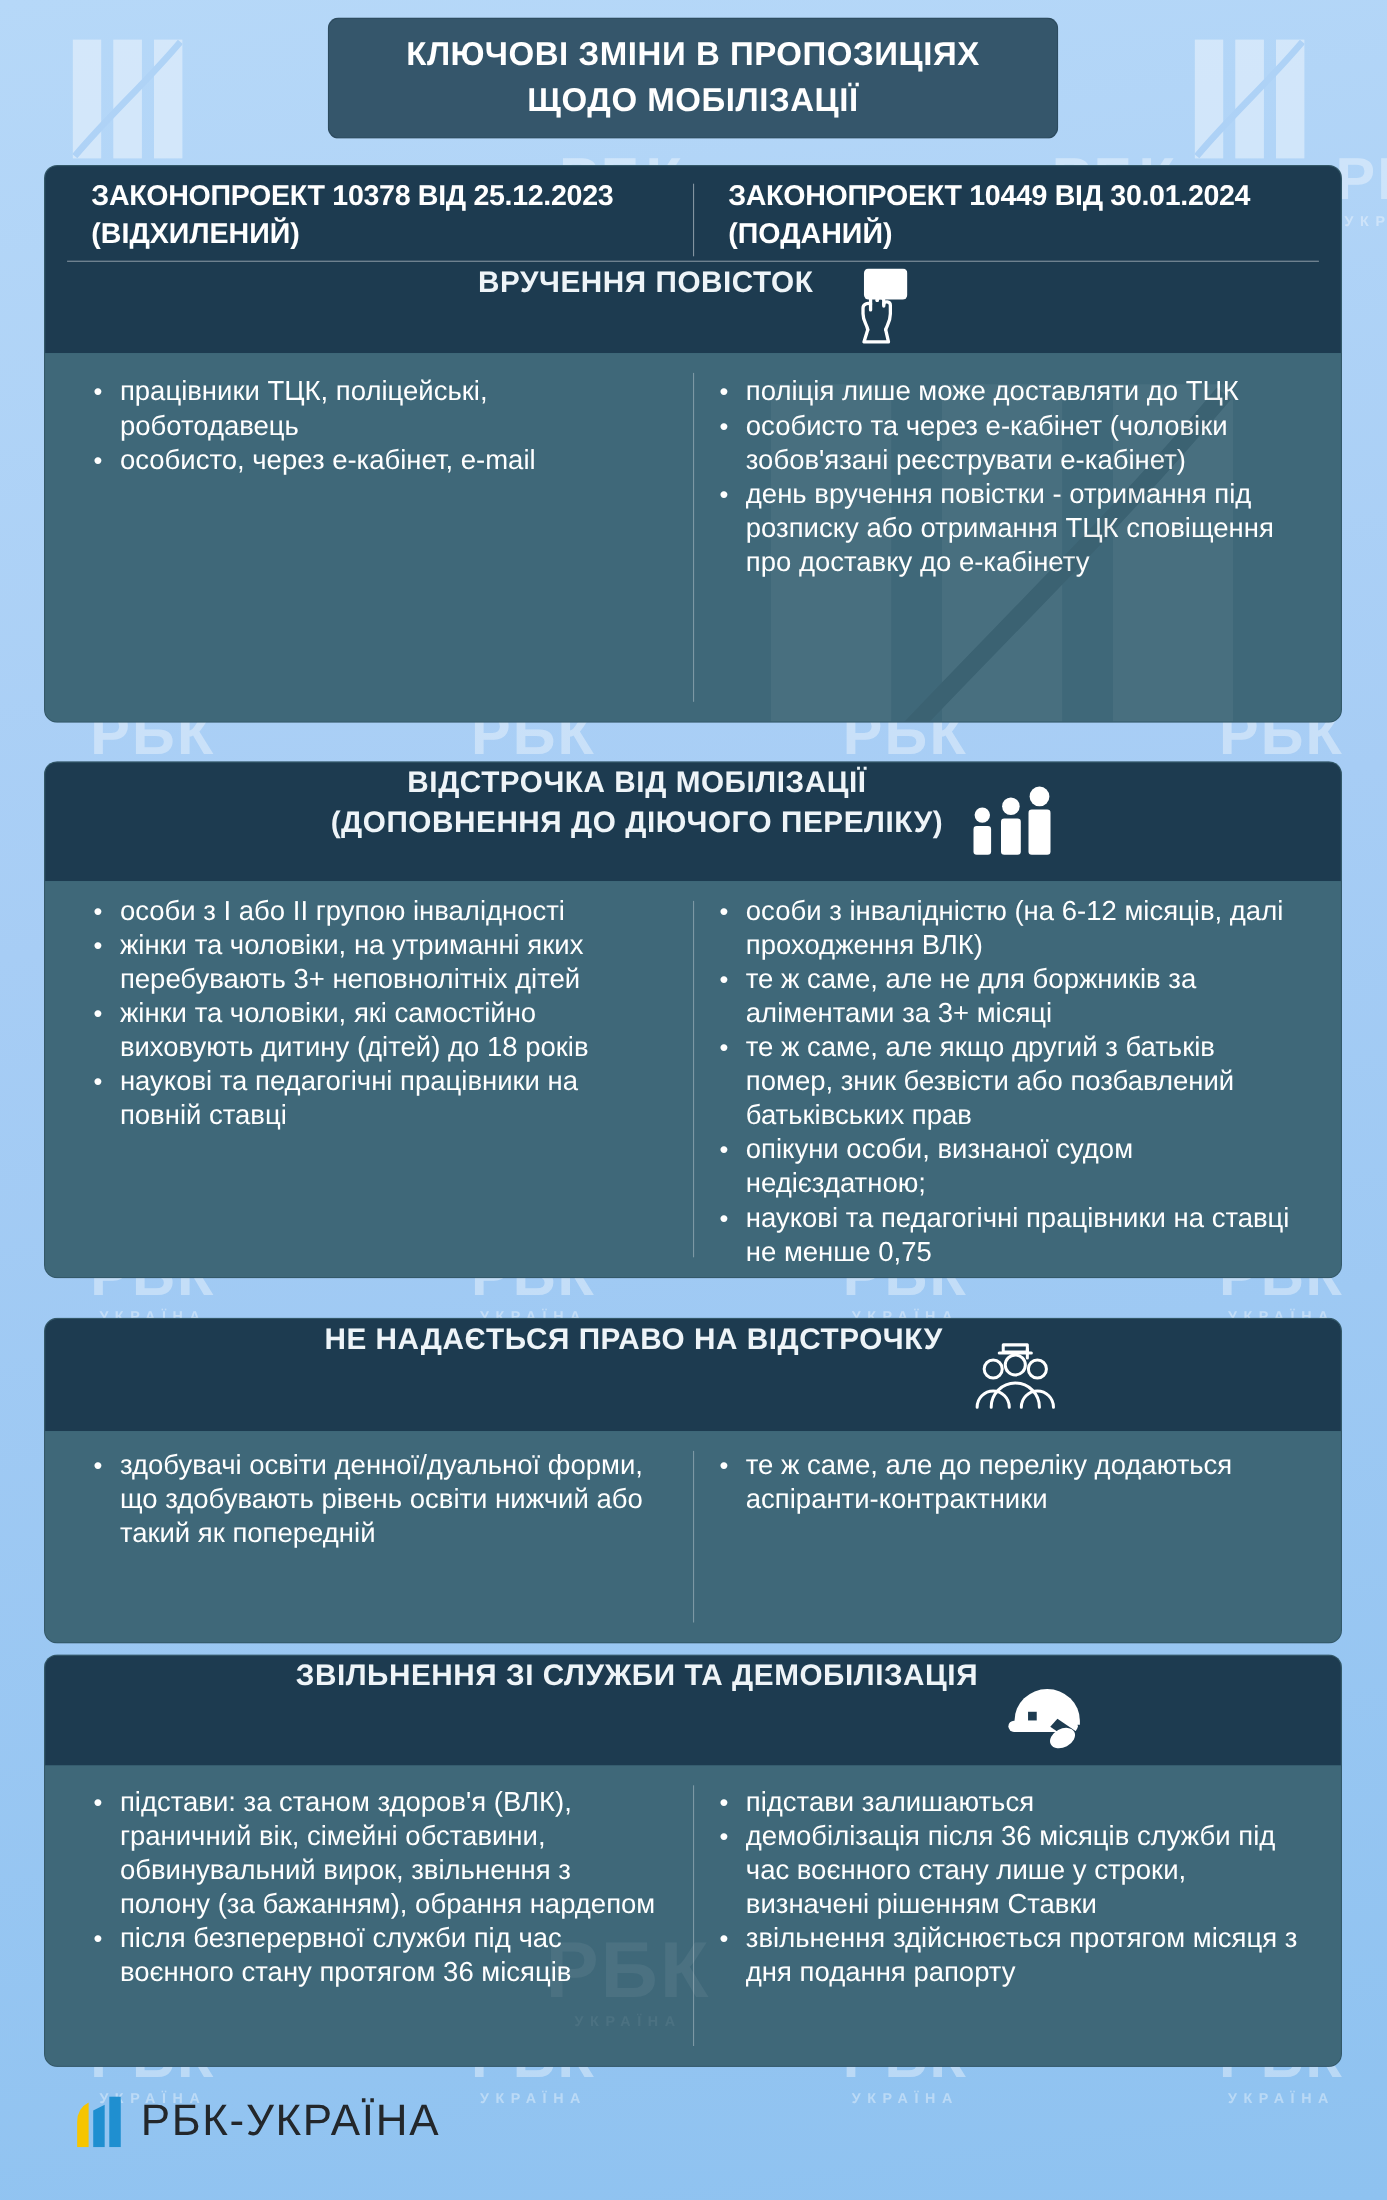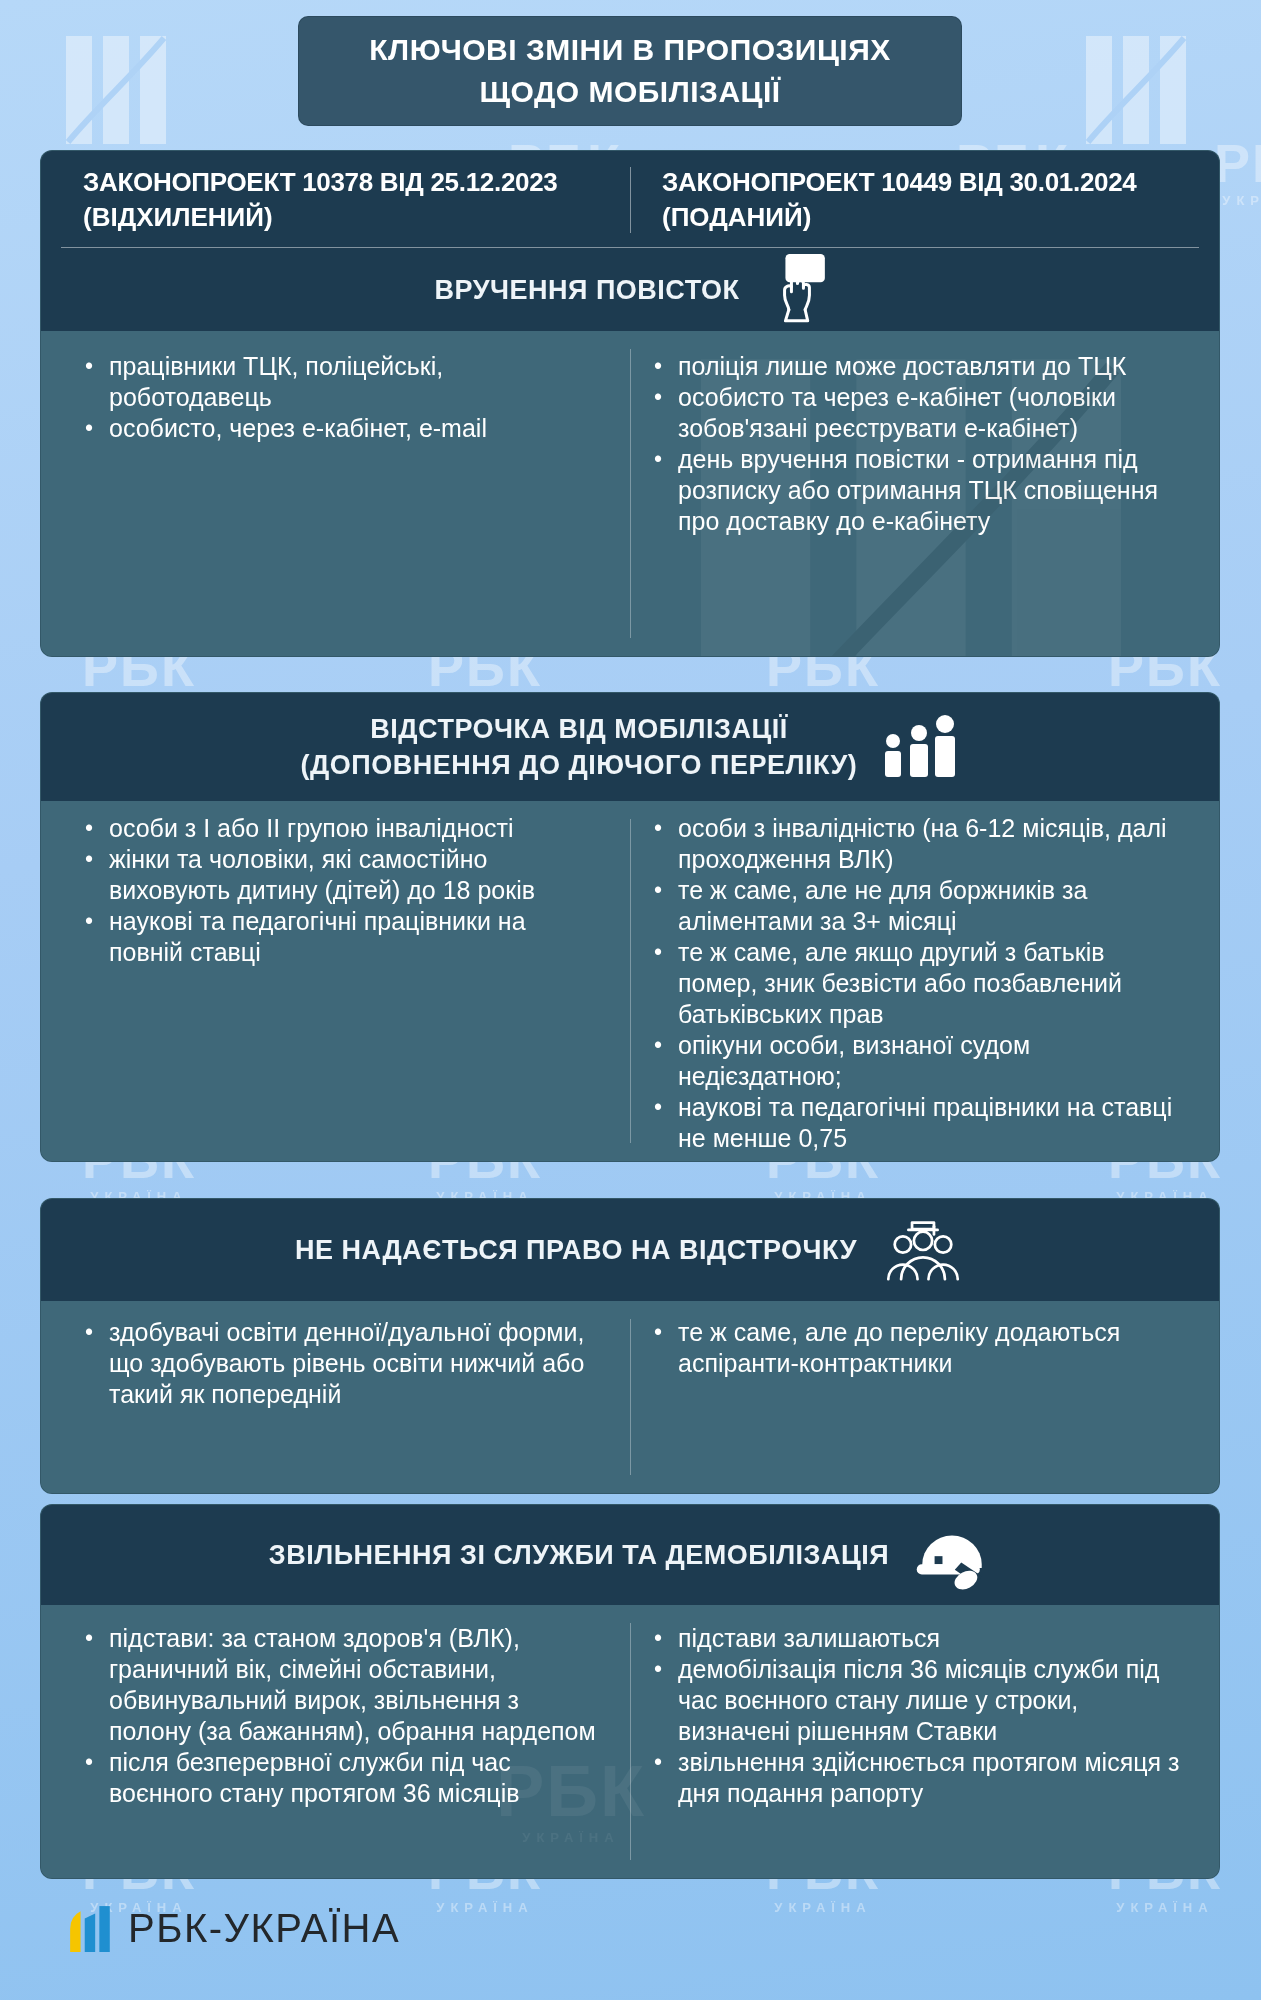--- a/index.html
+++ b/index.html
@@ -20,29 +20,29 @@
   
   .title-box{position:absolute;left:298px;top:16px;width:664px;height:110px;z-index:2;
     background:var(--title-box);border:1px solid rgba(10,30,45,.2);border-radius:10px;
     display:flex;flex-direction:column;justify-content:center;align-items:center;}
   .title-line{color:var(--text);font-size:30px;font-weight:700;line-height:42px;letter-spacing:.5px;text-align:center;}
   
   .card{position:absolute;left:40px;width:1180px;z-index:2;border-radius:12px;overflow:hidden;
     background:var(--panel);display:flex;flex-direction:column;border:1px solid rgba(10,30,45,.22);}
   .card-head{background:var(--navy);position:relative;flex:0 0 auto;}
   
-  .cmp-row{display:flex;position:relative;height:97px;align-items:center;}
+  .cmp-row{display:flex;position:relative;height:87px;align-items:center;}
   .cmp-cell{width:50%;padding-left:42px;padding-right:20px;}
   .cmp-cell.right{padding-left:32px;}
   .cmp-title{color:var(--text);font-size:26px;font-weight:700;line-height:35px;letter-spacing:-.3px;white-space:nowrap;}
   .cmp-status{color:var(--text);font-size:26px;font-weight:700;line-height:35px;}
   .cmp-vdiv{position:absolute;left:50%;top:16px;height:66px;width:1px;background:rgba(255,255,255,.45);}
   .cmp-hdiv{position:absolute;left:20px;right:20px;bottom:0;height:1px;background:rgba(255,255,255,.45);}
   
-  .band{display:flex;align-items:center;justify-content:center;gap:24px;position:relative;}
+  .band{display:flex;justify-content:center;gap:24px;position:relative;}
   .band-text{color:#eef4f8;font-size:27px;font-weight:700;letter-spacing:.5px;line-height:36px;text-align:center;}
   .band-icon{flex:0 0 auto;display:flex;align-items:center;}
   
   .content{background:var(--panel);position:relative;flex:1 1 auto;display:flex;overflow:hidden;}
   .col{width:50%;padding:0 24px 14px 42px;}
   .col.right{padding-left:22px;padding-right:30px;}
   .vdiv{position:absolute;left:50%;top:18px;bottom:18px;width:1px;background:rgba(255,255,255,.32);}
   ul.bullets{list-style:none;}
   ul.bullets li{position:relative;color:var(--text);font-size:25px;line-height:31px;padding-left:26px;}
   ul.bullets li::before{content:"•";position:absolute;left:2px;top:0;font-size:23px;color:var(--text);}
@@ -244,20 +244,21 @@
               <rect x="54" y="21" width="20" height="41" rx="3"></rect>
           </svg>
         </div>
       </div>
     </div>
     <div class="content">
       <div class="col left">
         <ul class="bullets">
 
         <li>особи з І або ІІ групою інвалідності</li>
+            <li>жінки та чоловіки, на утриманні яких перебувають 3+ неповнолітніх дітей</li>
             <li>жінки та чоловіки, які самостійно виховують дитину (дітей) до 18 років</li>
             <li>наукові та педагогічні працівники на повній ставці</li>
           </ul>
       </div>
       <div class="col right">
         <ul class="bullets">
 
         <li>особи з інвалідністю (на 6-12 місяців, далі проходження ВЛК)</li>
             <li>те ж саме, але не для боржників за аліментами за 3+ місяці</li>
             <li>те ж саме, але якщо другий з батьків помер, зник безвісти або позбавлений батьківських прав</li>

